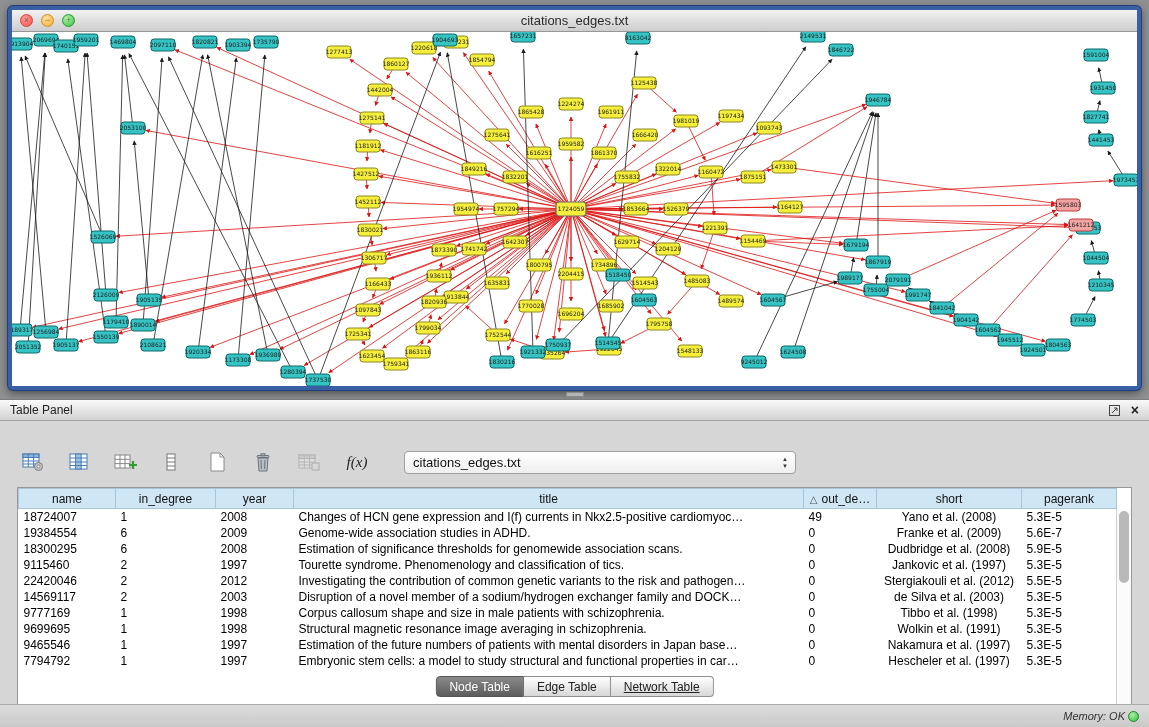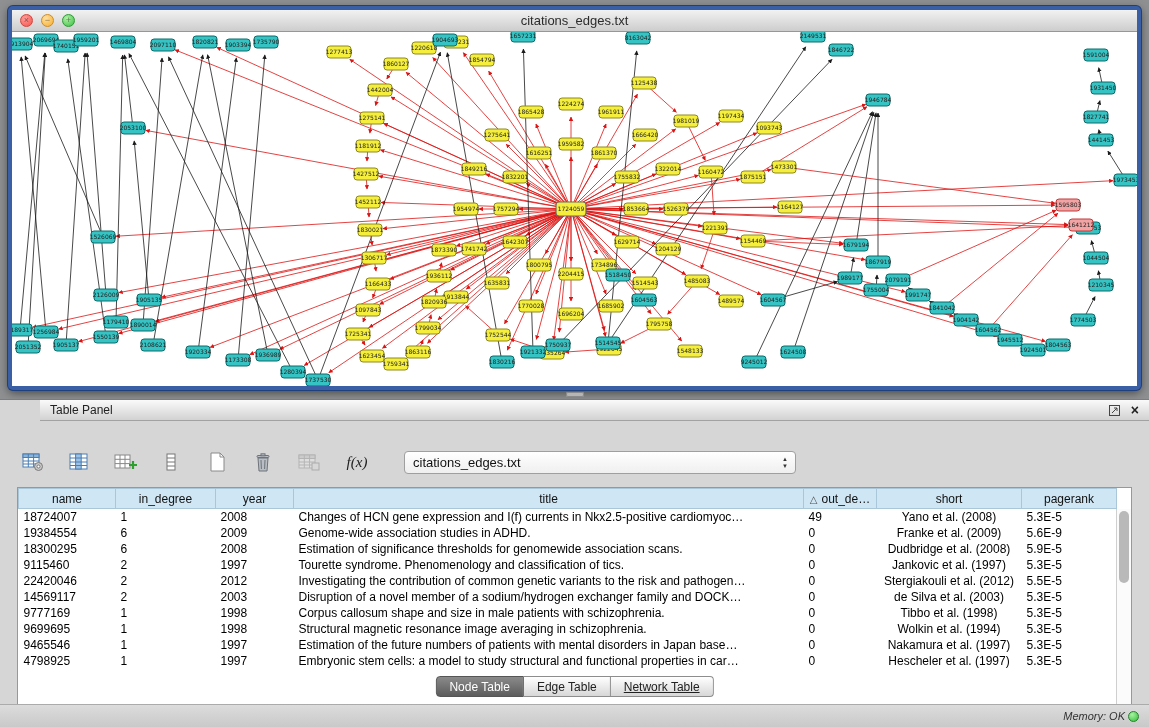--- a/index.html
+++ b/index.html
@@ -29,21 +29,21 @@
   .np{fill:var(--node-pink,#f2a3a3);stroke:#c03a3a;stroke-width:1;}
   .nh{fill:var(--node-yellow,#f5ef3c);stroke:#6b6b6b;stroke-width:1.2;}
   .nlabel{font-size:6px;fill:#222;text-anchor:middle;font-family:"DejaVu Sans",sans-serif;}
 
   .resize-handle{position:absolute;left:566px;top:392px;width:18px;height:5px;border-radius:2px;
     background:#b5b5b5;box-shadow:inset 0 0 0 1px #8a8a8a;}
 
   
   .table-panel{position:absolute;left:0;top:399px;width:1149px;height:328px;background:#d6d6d6;border-top:1px solid #7d7d7d;}
   .panel-titlebar{height:21px;background:linear-gradient(#fafafa,#d2d2d2);border-bottom:1px solid #a2a2a2;
-    display:flex;align-items:center;justify-content:space-between;padding:0 10px;font-size:12px;color:#222;margin-left:40px;}
+    display:flex;align-items:center;justify-content:space-between;padding:0 10px;font-size:12px;color:#222;}
   .panel-title-icons{display:flex;align-items:center;gap:10px;}
   .float-btn{display:inline-flex;}
   .close-btn{font-size:14px;font-weight:bold;color:#222;line-height:14px;}
 
   .toolbar{position:absolute;left:18px;top:48px;height:28px;display:flex;align-items:center;}
   .tbtn{width:30px;height:26px;display:flex;align-items:center;justify-content:center;margin-right:16px;border-radius:4px;}
   .tbtn.fx{font-family:"Liberation Serif","DejaVu Serif",serif;font-style:italic;font-size:15px;color:#222;width:34px;}
   .combo{margin-left:14px;width:392px;height:23px;background:linear-gradient(#ffffff,#efefef);
     border:1px solid #9f9f9f;border-radius:4px;display:flex;align-items:center;padding-left:8px;
     font-size:13px;color:#111;position:relative;}
@@ -941,21 +941,21 @@
               <td class="c5">Yano et al. (2008)</td>
               <td class="c6">5.3E-5</td>
             </tr>
             <tr>
               <td class="c0">19384554</td>
               <td class="c1">6</td>
               <td class="c2">2009</td>
               <td class="c3">Genome-wide association studies in ADHD.</td>
               <td class="c4">0</td>
               <td class="c5">Franke et al. (2009)</td>
-              <td class="c6">5.6E-9</td>
+              <td class="c6">5.6E-7</td>
             </tr>
             <tr>
               <td class="c0">18300295</td>
               <td class="c1">6</td>
               <td class="c2">2008</td>
               <td class="c3">Estimation of significance thresholds for genomewide association scans.</td>
               <td class="c4">0</td>
               <td class="c5">Dudbridge et al. (2008)</td>
               <td class="c6">5.9E-5</td>
             </tr>
@@ -994,34 +994,34 @@
               <td class="c4">0</td>
               <td class="c5">Tibbo et al. (1998)</td>
               <td class="c6">5.3E-5</td>
             </tr>
             <tr>
               <td class="c0">9699695</td>
               <td class="c1">1</td>
               <td class="c2">1998</td>
               <td class="c3">Structural magnetic resonance image averaging in schizophrenia.</td>
               <td class="c4">0</td>
-              <td class="c5">Wolkin et al. (1994)</td>
+              <td class="c5">Wolkin et al. (1991)</td>
               <td class="c6">5.3E-5</td>
             </tr>
             <tr>
               <td class="c0">9465546</td>
               <td class="c1">1</td>
               <td class="c2">1997</td>
               <td class="c3">Estimation of the future numbers of patients with mental disorders in Japan base…</td>
               <td class="c4">0</td>
               <td class="c5">Nakamura et al. (1997)</td>
               <td class="c6">5.3E-5</td>
             </tr>
             <tr>
-              <td class="c0">4798925</td>
+              <td class="c0">7794792</td>
               <td class="c1">1</td>
               <td class="c2">1997</td>
               <td class="c3">Embryonic stem cells: a model to study structural and functional properties in car…</td>
               <td class="c4">0</td>
               <td class="c5">Hescheler et al. (1997)</td>
               <td class="c6">5.3E-5</td>
             </tr>
           </tbody>
       </table>
       <div class="vscroll">

